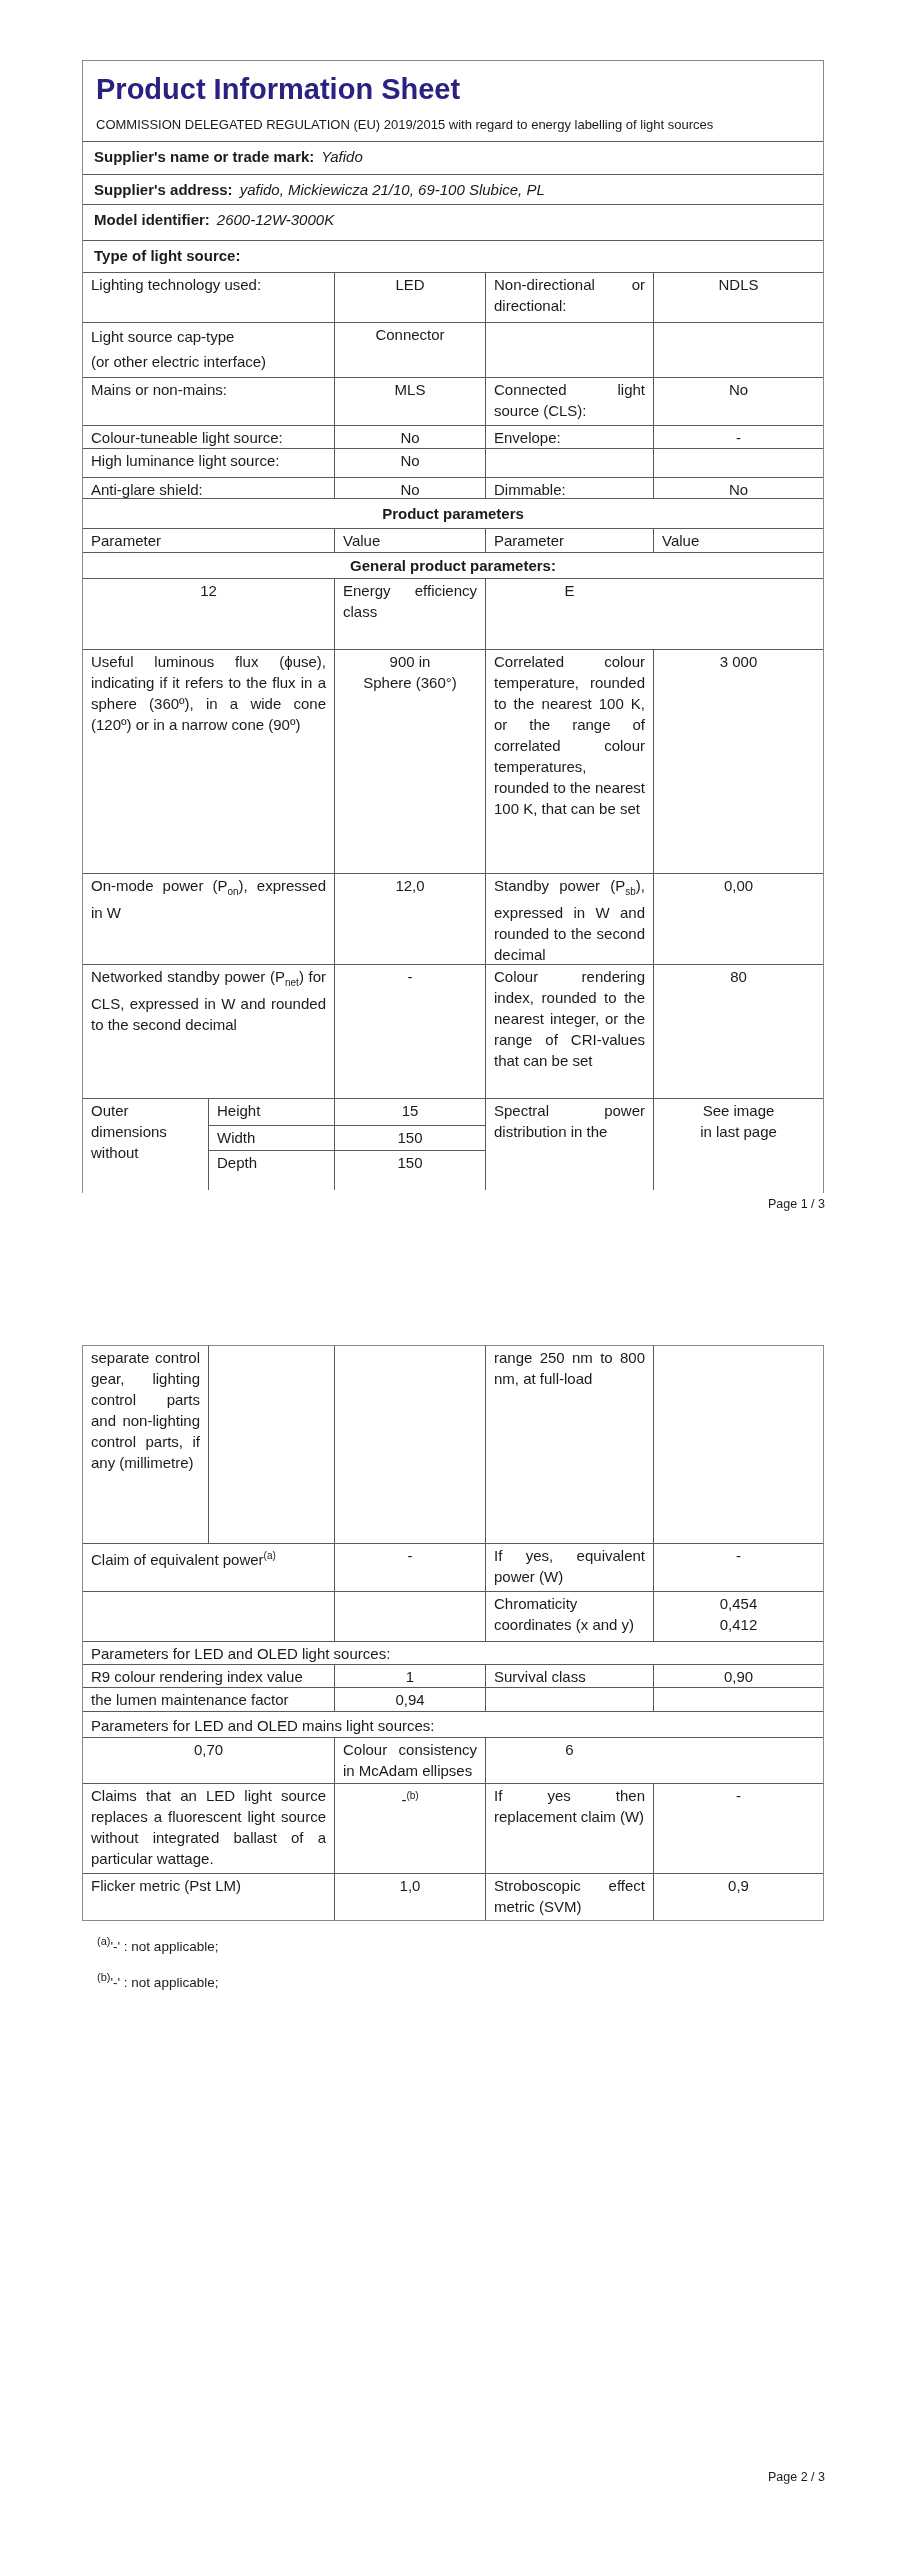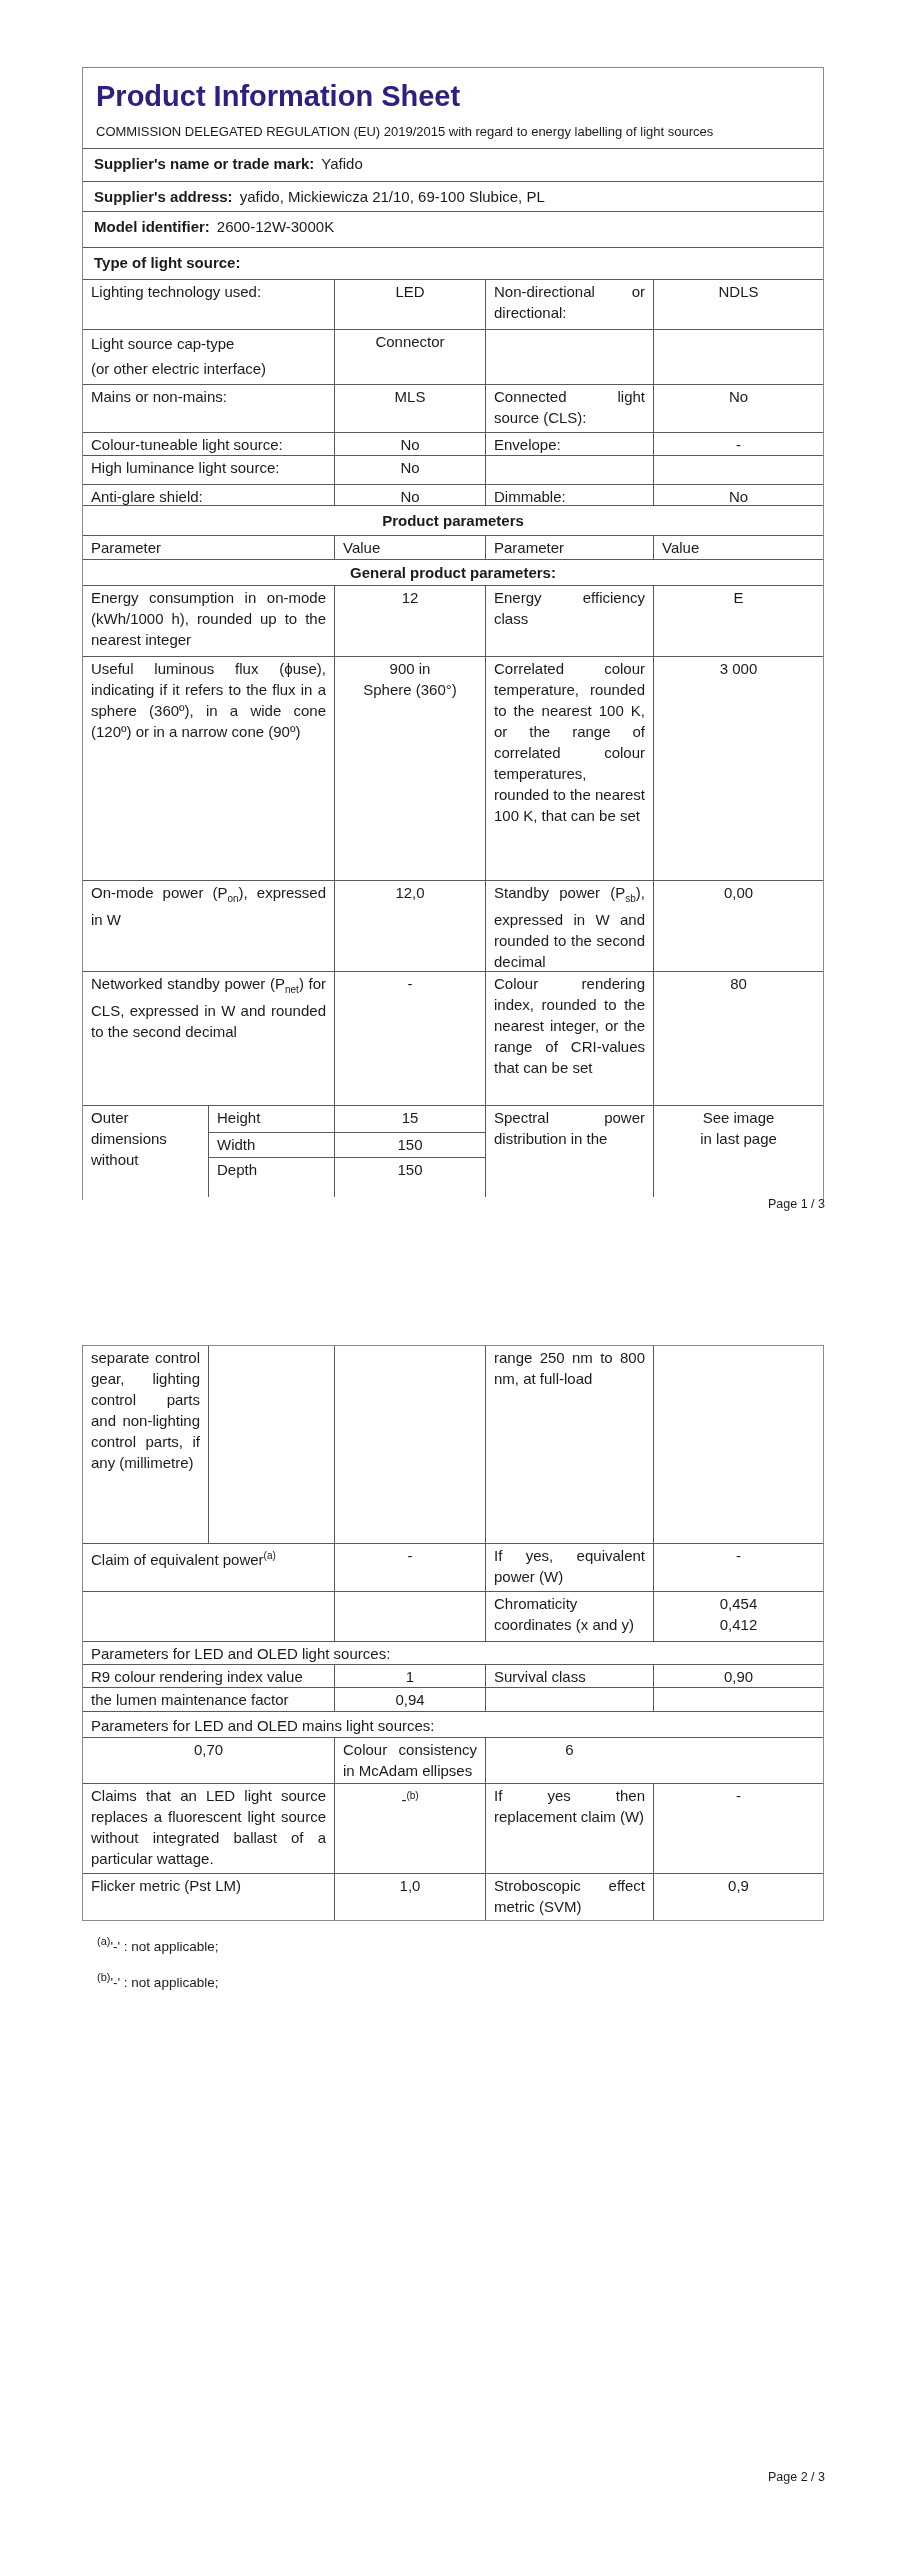--- a/index.html
+++ b/index.html
@@ -4,39 +4,39 @@
 <style>
   :root{
     --bc:#5a5a5a;        
     --ob:#8a8a8a;        
     --ink:#1b1b1b;
   }
   html,body{margin:0;padding:0;background:#ffffff;}
   .canvas{position:relative;width:905px;height:2560px;background:#fff;
           font-family:"Liberation Sans",sans-serif;color:var(--ink);}
   .pg{position:absolute;left:82px;width:742px;background:#fff;box-sizing:border-box;}
-  .pg1{top:67px;height:1133px;overflow:hidden;border:1px solid var(--ob);border-bottom:none;}
+  .pg1{top:60px;height:1133px;overflow:hidden;border:1px solid var(--ob);border-bottom:none;}
   .pg2{top:1345px;border:1px solid var(--ob);}
   .tr{box-sizing:border-box;border-top:1px solid var(--bc);overflow:hidden;}
   .tr:first-child{border-top:none;}
   .g4{display:grid;grid-template-columns:251px 151px 168px 170px;}
   .g5{display:grid;grid-template-columns:125px 126px 151px 168px 170px;}
   .c{box-sizing:border-box;border-left:1px solid var(--bc);padding:1px 8px 0;
      font-size:15px;line-height:21px;overflow:hidden;}
   .c:first-child{border-left:none;}
   .p{text-align:justify;}
   .v{text-align:center;}
   .pre{white-space:pre-line;}
   .bt{border-top:1px solid var(--bc);}
   .titleblock{padding:12px 13px 6px;}
   .titleblock h1{margin:0;font-size:29px;font-weight:bold;color:#2b2180;}
   .subtitle{margin:9px 0 0;font-size:13px;line-height:20px;max-width:690px;text-align:justify;}
   .frow{padding:5px 11px 0;font-size:15px;line-height:20px;}
   .frow b{font-weight:bold;}
-  .fv{margin-left:7px;}
+  .fv{margin-left:7px;font-style:italic;}
   .hdr{font-weight:bold;text-align:center;font-size:15px;padding:4px 8px 0;line-height:21px;}
   .shdr{font-weight:normal;font-size:15px;padding:1px 8px 0;line-height:21px;}
   sub{font-size:10px;}
   sup{font-size:10px;}
   .pagefoot{position:absolute;right:80px;font-size:12.5px;color:#1b1b1b;}
   .pf1{top:1197px;margin-left:8px;}
   .pf2{top:2470px;}
   .footnotes{position:absolute;left:97px;top:1926px;font-size:13.5px;line-height:30px;}
   .footnotes sup{font-size:11px;}
 </style>
@@ -108,21 +108,20 @@
     <div class="tr g4" style="height:24px">
       <div class="c">Parameter</div>
       <div class="c">Value</div>
       <div class="c">Parameter</div>
       <div class="c">Value</div>
     </div>
 
     <div class="tr hdr" style="height:26px;padding-top:2px">General product parameters:</div>
 
     <div class="tr g4" style="height:71px">
-      <div class="c p">Energy consumption in on-mode (kWh/1000 h), rounded up to the nearest integer</div>
       <div class="c v">12</div>
       <div class="c p">Energy efficiency class</div>
       <div class="c v">E</div>
     </div>
     <div class="tr g4" style="height:224px">
       <div class="c p">Useful luminous flux (ϕuse), indicating if it refers to the flux in a sphere (360º), in a wide cone (120º) or in a narrow cone (90º)</div>
       <div class="c v pre">900 in
 Sphere (360°)</div>
       <div class="c p">Correlated colour temperature, rounded to the nearest 100 K, or the range of correlated colour temperatures, rounded to the nearest 100 K, that can be set</div>
       <div class="c v">3 000</div>

